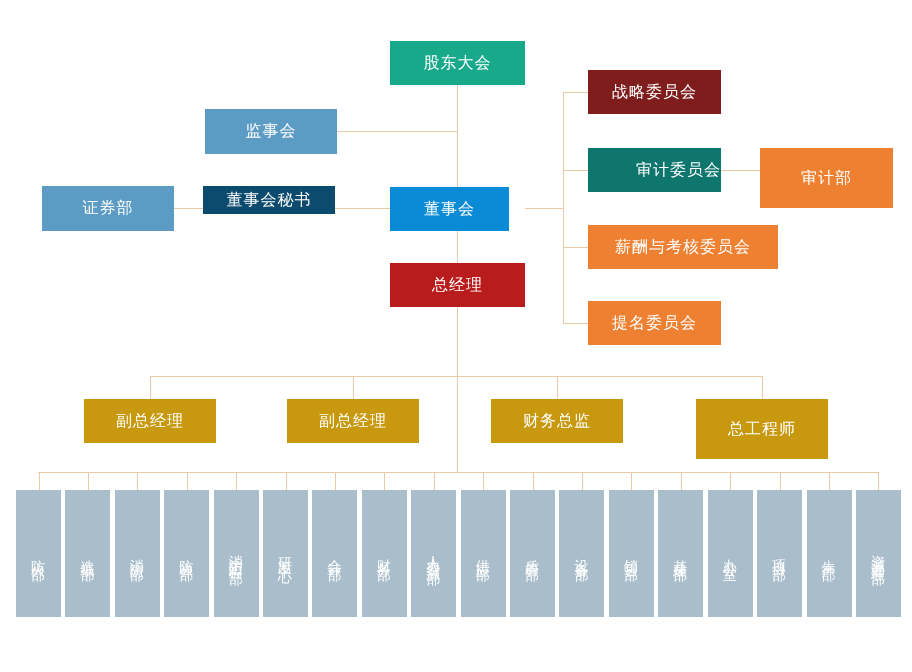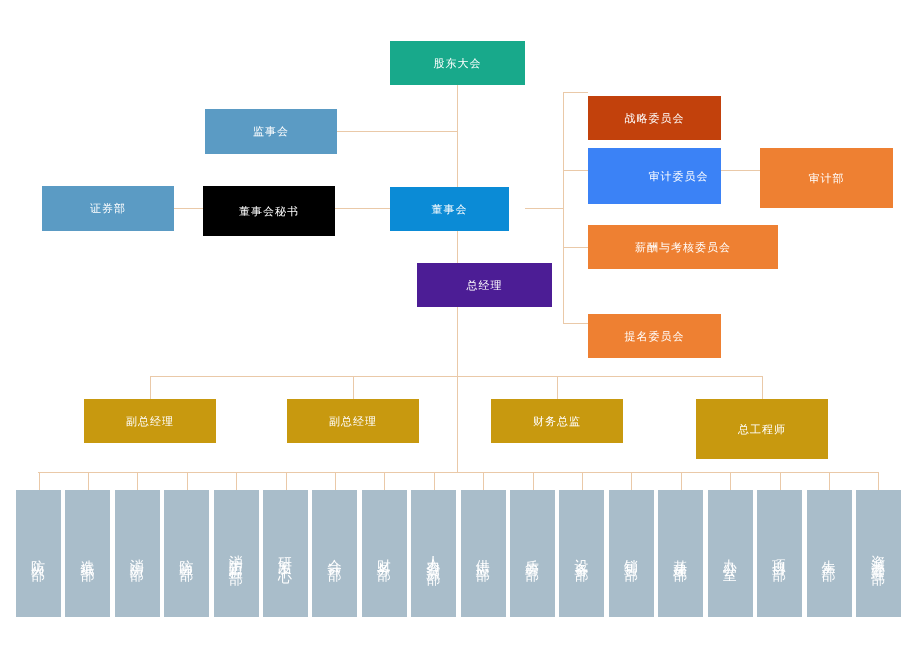--- a/index.html
+++ b/index.html
@@ -14,21 +14,21 @@
     background: #ffffff;
     overflow: hidden;
   }
   .line { position: absolute; background: #eac9a8; }
   .line.h { height: 1px; }
   .line.v { width: 1px; }
   .node {
     position: absolute;
     display: flex; align-items: center; justify-content: center;
     color: #ffffff;
-    font-size: 11px;
+    font-size: 16px;
     letter-spacing: 1px;
     box-sizing: border-box;
   }
   .stub-top::before {
     content: "";
     position: absolute;
     left: 50%; top: -23px;
     width: 1px; height: 23px;
     background: #eac9a8;
   }
@@ -83,43 +83,43 @@
 
   <div class="node" style="left: 390px; top: 41px; width: 135px; height: 44px; background-color: rgb(24, 169, 139);">
       <span>股东大会</span>
     </div>
   <div class="node" style="left: 205px; top: 109px; width: 132px; height: 45px; background-color: rgb(91, 155, 196);">
       <span>监事会</span>
     </div>
   <div class="node" style="left: 22px; top: 186px; width: 132px; height: 45px; background-color: rgb(91, 155, 196); margin-left: 20px;">
       <span>证券部</span>
     </div>
-  <div class="node" style="left: 203px; top: 186px; width: 132px; height: 50px; background-color: #000000;">
+  <div class="node" style="left: 203px; top: 186px; width: 132px; height: 28px; background-color: #0c4a6e;">
       <span>董事会秘书</span>
     </div>
   <div class="node" style="left: 390px; top: 187px; width: 119px; height: 44px; background-color: rgb(11, 139, 214);">
       <span>董事会</span>
     </div>
-  <div class="node" style="left: 390px; top: 263px; width: 135px; height: 44px; background-color: #4c1d95; margin-left: 27px;">
+  <div class="node" style="left: 390px; top: 263px; width: 135px; height: 44px; background-color: #b91c1c;">
       <span>总经理</span>
     </div>
 
-  <div class="node" style="left: 588px; top: 70px; width: 133px; height: 44px; background-color: #c2410c; margin-top: 26px;">
+  <div class="node" style="left: 588px; top: 70px; width: 133px; height: 44px; background-color: #7f1d1d;">
       <span>战略委员会</span>
     </div>
-  <div class="node" style="left: 588px; top: 148px; width: 133px; height: 56px; background-color: #3b82f6; padding-left: 48px;">
+  <div class="node" style="left: 588px; top: 148px; width: 133px; height: 44px; background-color: #0f766e; padding-left: 48px;">
       <span>审计委员会</span>
     </div>
   <div class="node" style="left: 760px; top: 148px; width: 133px; height: 60px; background-color: rgb(238, 128, 50);">
       <span>审计部</span>
     </div>
   <div class="node" style="left: 588px; top: 225px; width: 190px; height: 44px; background-color: rgb(238, 128, 50);">
       <span>薪酬与考核委员会</span>
     </div>
-  <div class="node" style="left: 588px; top: 314px; width: 133px; height: 44px; background-color: rgb(238, 128, 50);">
+  <div class="node" style="left: 588px; top: 301px; width: 133px; height: 44px; background-color: rgb(238, 128, 50);">
       <span>提名委员会</span>
     </div>
 
   <div class="node stub-top" style="left: 84px; top: 399px; width: 132px; height: 44px; background-color: rgb(200, 153, 15);">
       <span>副总经理</span>
     </div>
   <div class="node stub-top" style="left: 287px; top: 399px; width: 132px; height: 44px; background-color: rgb(200, 153, 15);">
       <span>副总经理</span>
     </div>
   <div class="node stub-top" style="left: 491px; top: 399px; width: 132px; height: 44px; background-color: rgb(200, 153, 15);">

